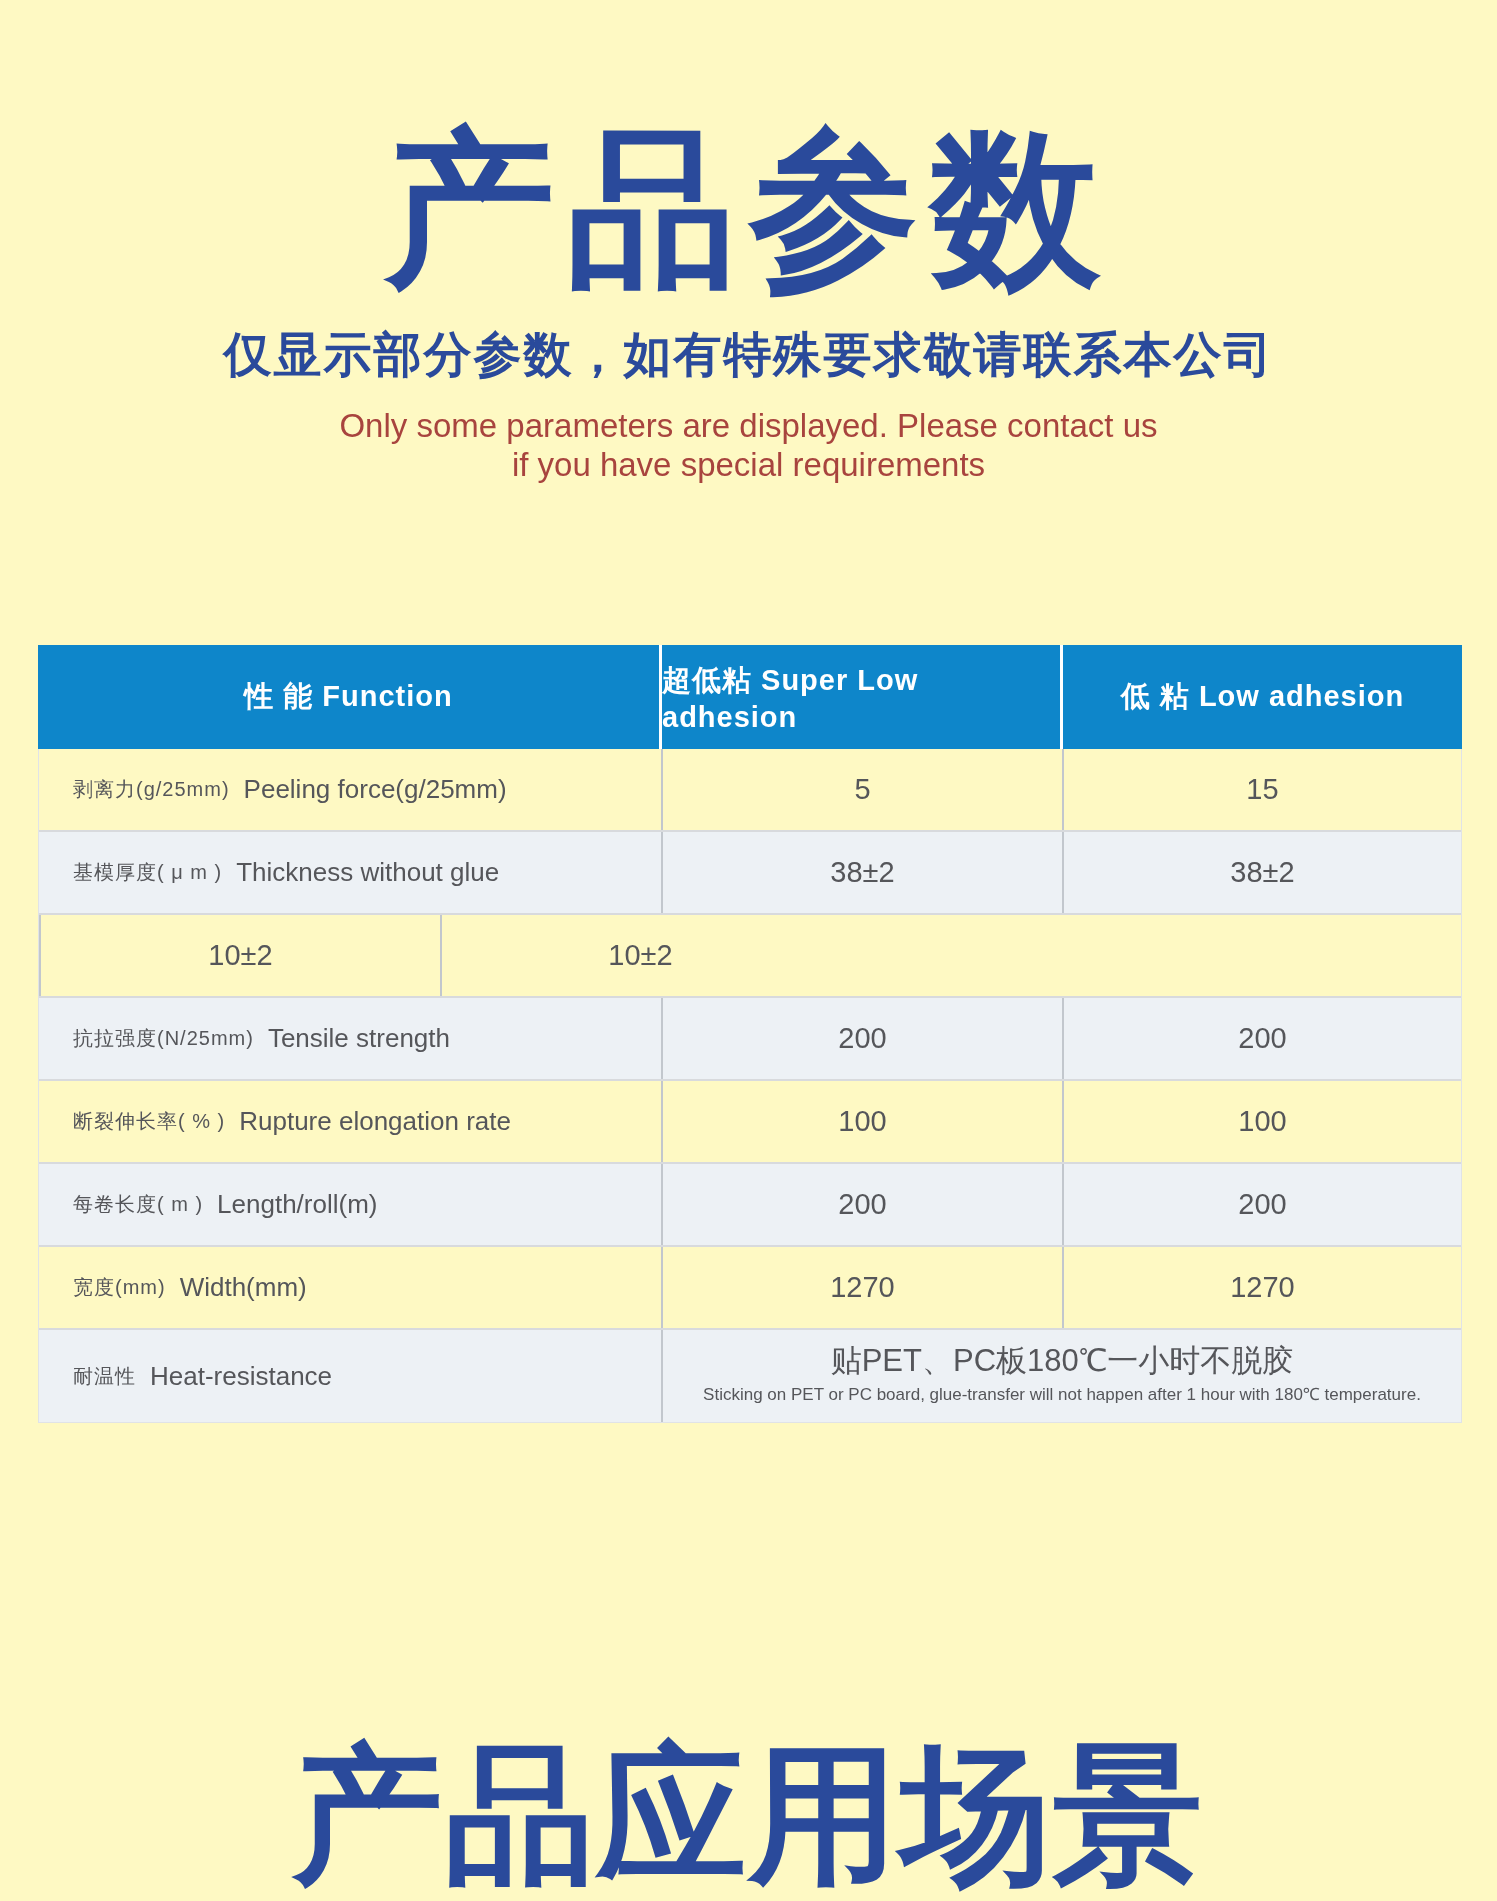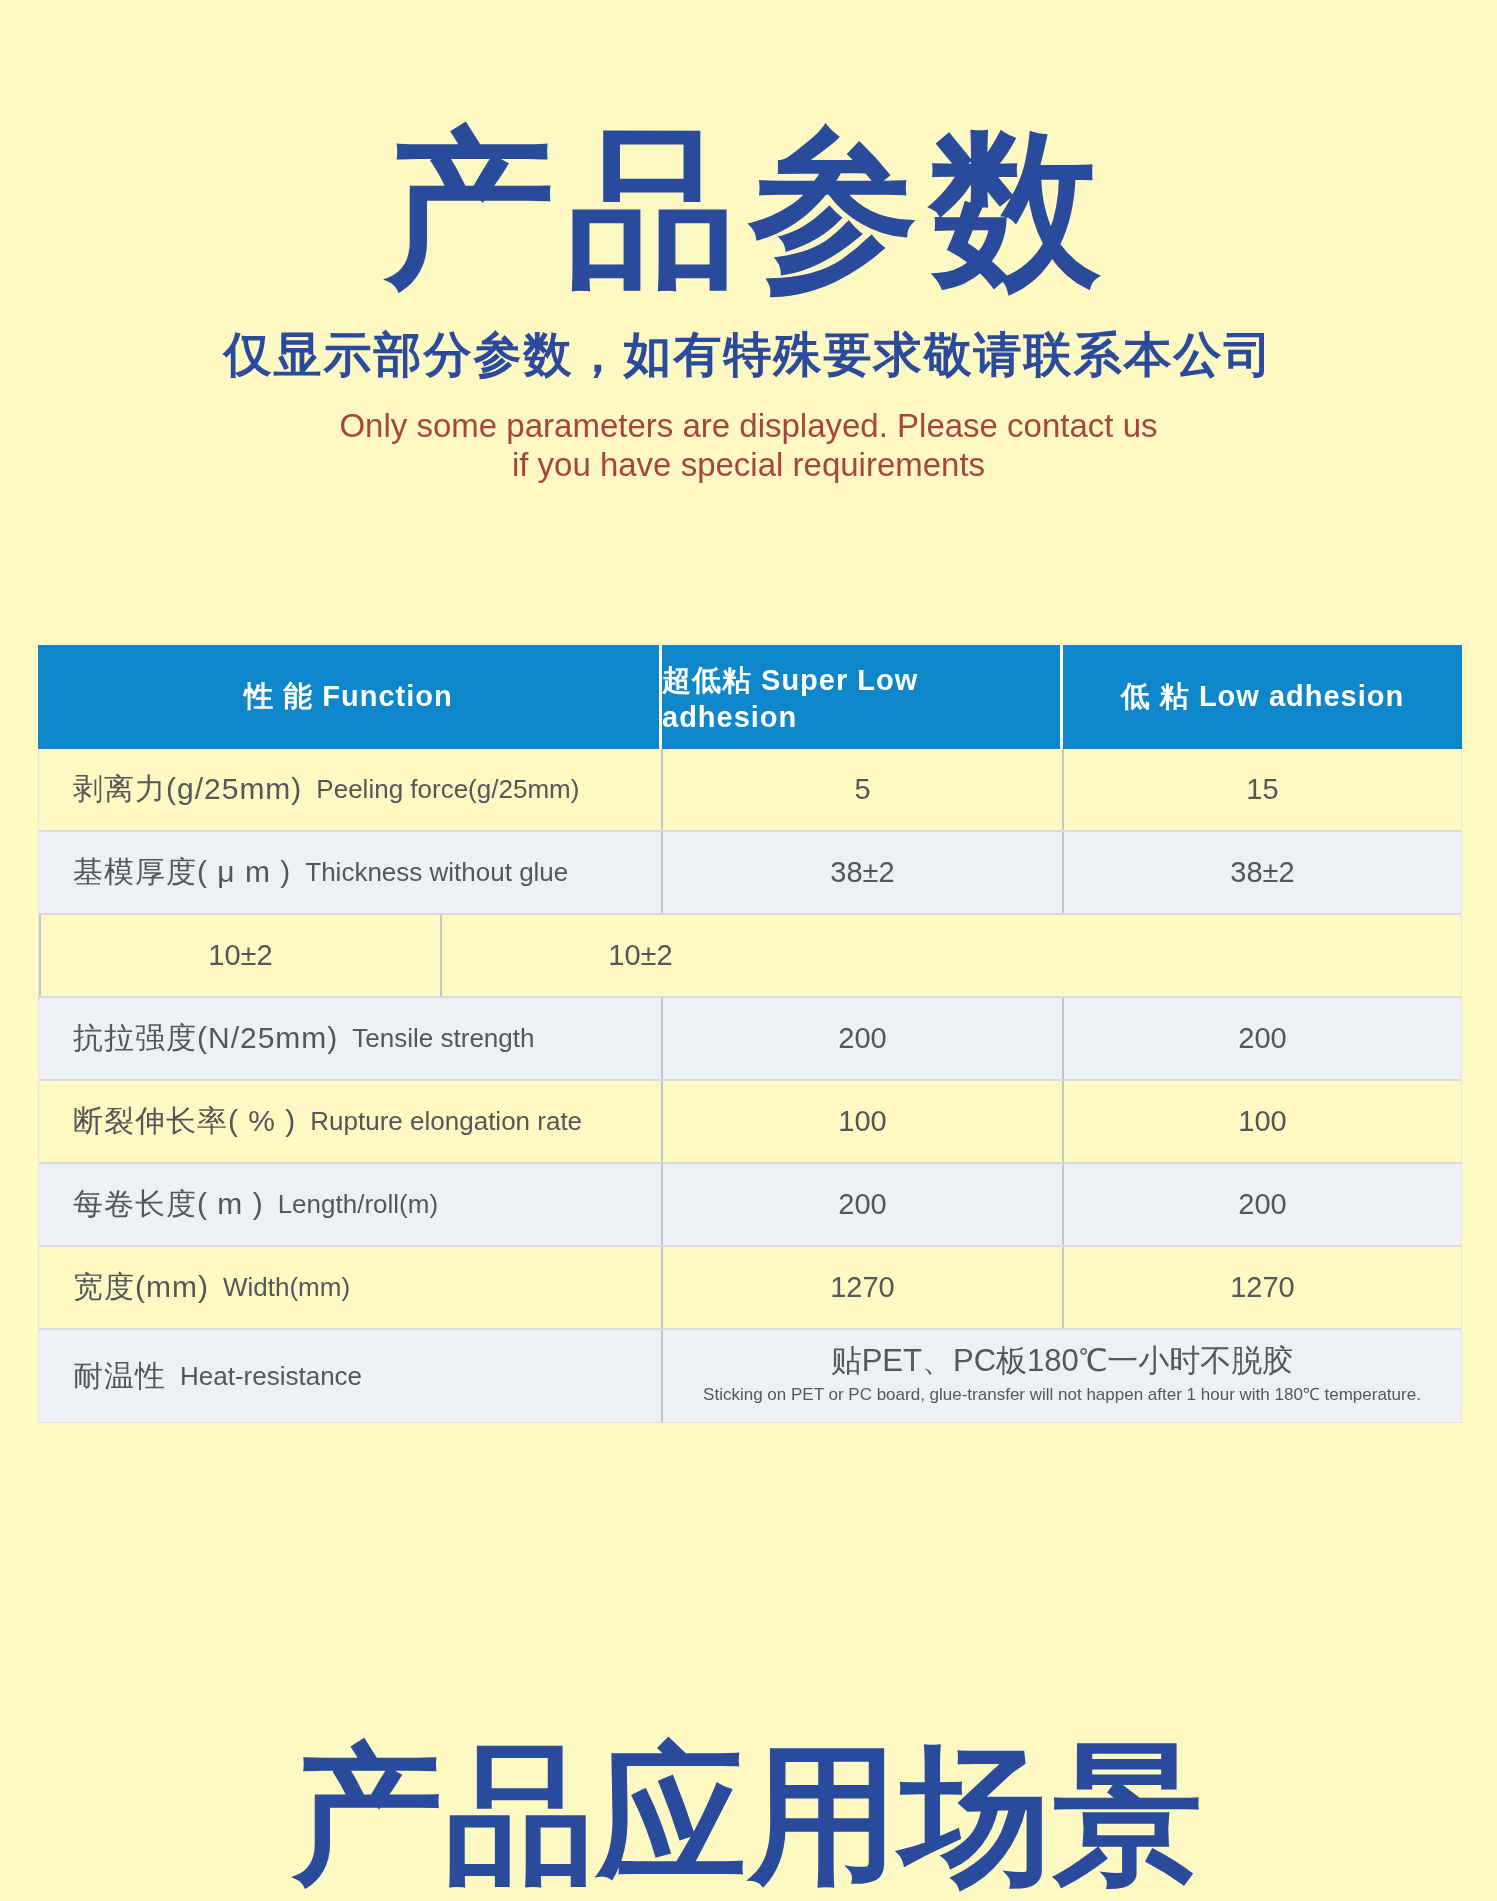--- a/index.html
+++ b/index.html
@@ -32,21 +32,21 @@
   .th3{width:399px;}
   .t-body{border:1px solid #e0e3e7;border-top:none;box-sizing:border-box;}
   .t-row{display:flex;height:81px;box-sizing:content-box;border-top:2px solid #d8dadd;}
   .t-row:first-child{border-top:none;}
   .t-row.alt{background:#edf1f5;}
   .t-row.last{height:92px;}
   .c-label{
     width:622px;box-sizing:border-box;display:flex;align-items:center;
     padding-left:34px;color:#55565a;white-space:nowrap;overflow:hidden;
   }
-  .c-label .cn{font-size:30px;letter-spacing:1px;}
+  .c-label .cn{font-size:20px;letter-spacing:1px;}
   .c-label .en{font-size:26px;margin-left:14px;}
   .c-val{
     box-sizing:border-box;display:flex;align-items:center;justify-content:center;
     font-size:29px;color:#55565a;border-left:2px solid #c2c7cd;
   }
   .c-val.v2{width:401px;}
   .c-val.v3{width:399px;}
   .c-merged{
     flex:1;box-sizing:border-box;border-left:2px solid #c2c7cd;
     display:flex;flex-direction:column;align-items:center;justify-content:center;

